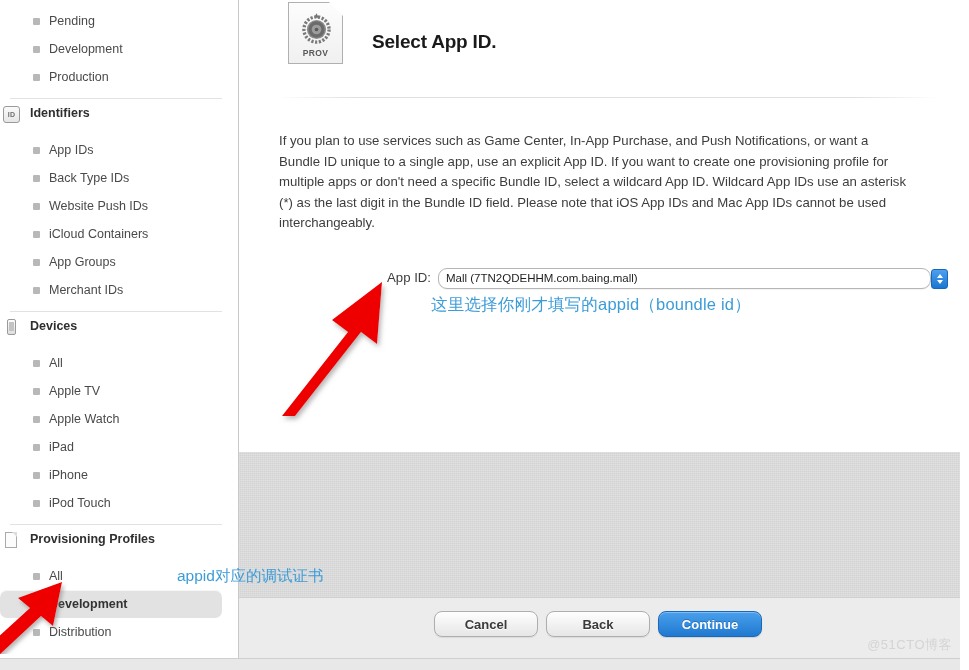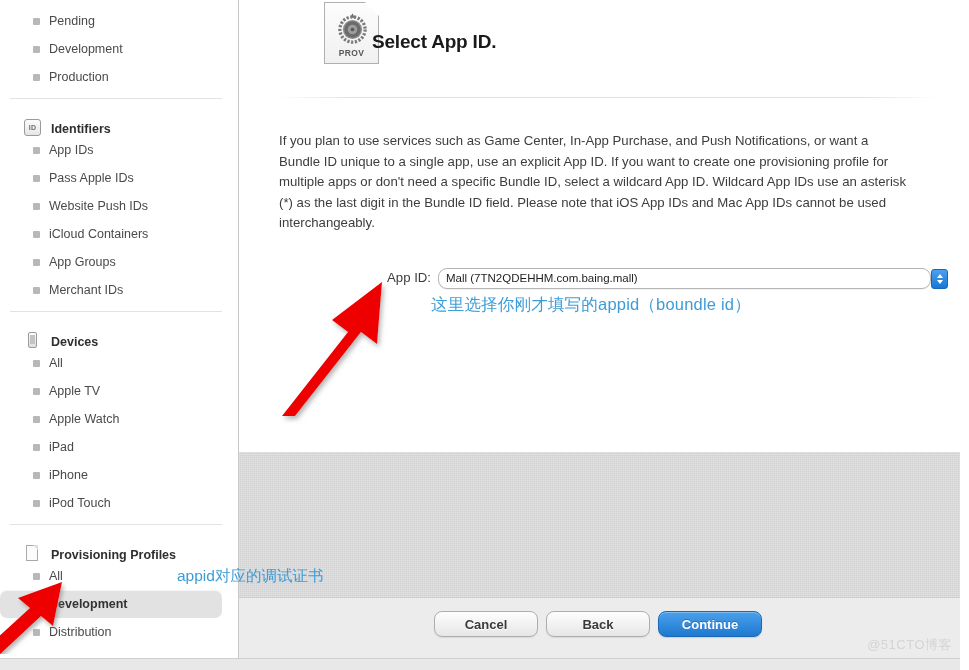--- a/index.html
+++ b/index.html
@@ -78,22 +78,22 @@
   .group-sep {
     height: 1px;
     background: #e2e2e2;
     margin: 7px 10px 7px 10px;
   }
 
   .group-head {
     position: relative;
     height: 30px;
     display: flex;
-    align-items: flex-end;
-    padding-left: 24px;
+    align-items: flex-start;
+    padding-left: 3px;
     font-size: 12.5px;
     font-weight: bold;
     color: #2f2f2f;
     cursor: default;
   }
   .group-head .ghl {
     margin-left: 10px;
   }
   .gicon {
     width: 17px;
@@ -167,21 +167,20 @@
     width: 730px;
     height: 97px;
   }
   #prov-icon {
     position: absolute;
     left: 49px; top: 2px;
     width: 55px; height: 62px;
     background: linear-gradient(#fdfdfd, #f0f0f0);
     border: 1px solid #b0b0b0;
     box-sizing: border-box;
-    margin-left: 36px;
   }
   #prov-icon .fold {
     position: absolute;
     right: -1px; top: -1px;
     width: 0; height: 0;
     border-left: 14px solid transparent;
     border-top: 14px solid #ffffff;
   }
   #prov-gear {
     position: absolute;
@@ -405,21 +404,21 @@
     <div class="group-head">
       <span class="gicon id-badge">ID</span>
       <span class="ghl">Identifiers</span>
     </div>
     <div class="nav-item">
       <span class="bullet"></span>
       <span class="nav-label">App IDs</span>
     </div>
     <div class="nav-item">
       <span class="bullet"></span>
-      <span class="nav-label">Pass Apple IDs</span>
+      <span class="nav-label">Back Type IDs</span>
     </div>
     <div class="nav-item">
       <span class="bullet"></span>
       <span class="nav-label">Website Push IDs</span>
     </div>
     <div class="nav-item">
       <span class="bullet"></span>
       <span class="nav-label">iCloud Containers</span>
     </div>
     <div class="nav-item">

